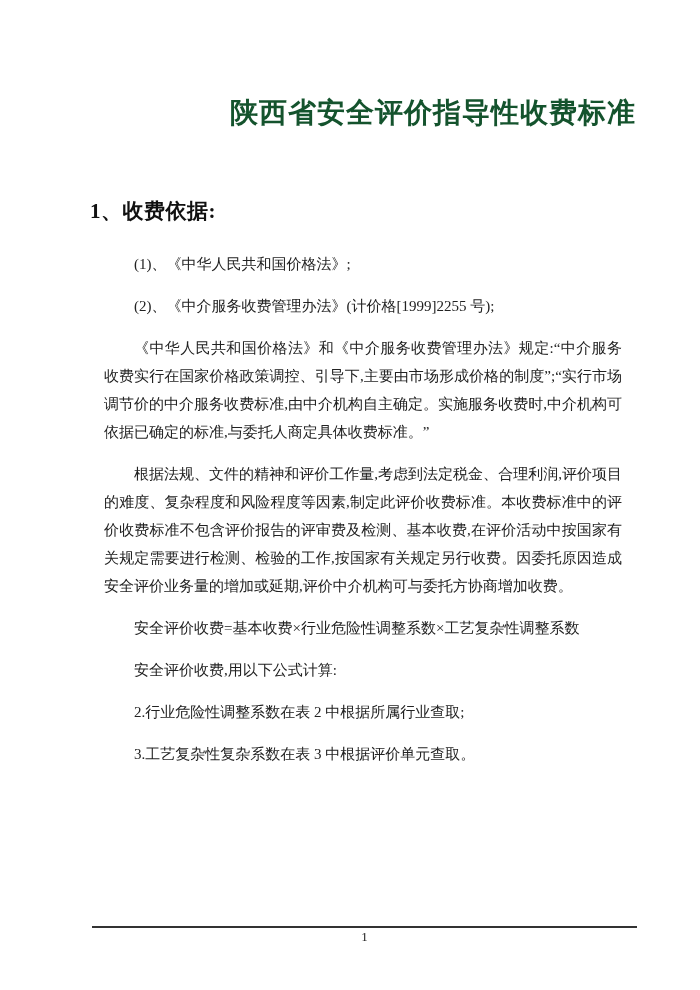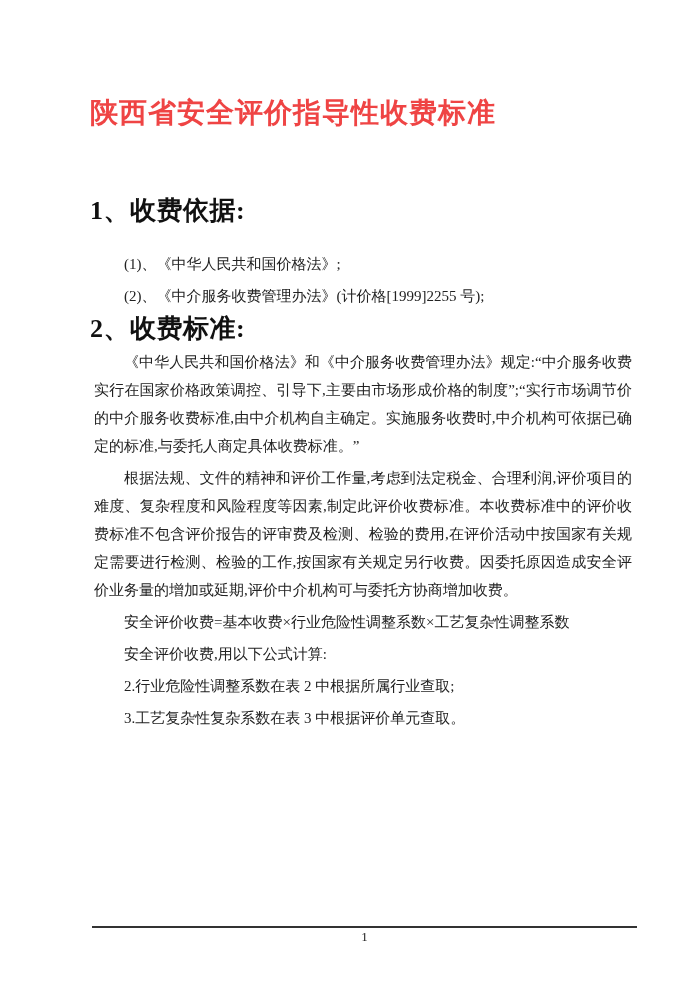--- a/index.html
+++ b/index.html
@@ -20,42 +20,42 @@
     position: absolute;
     left: 90px;
     top: 96px;
     width: 546px;
   }
   .doc-title {
     margin: 0;
     font-size: 28px;
     line-height: 34px;
     font-weight: 700;
-    text-align: left;
+    text-align: right;
     letter-spacing: 1px;
-    color: #ef4444;
+    color: #14532d;
   }
   .sec-heading {
     margin: 0;
-    font-size: 26px;
+    font-size: 21px;
     line-height: 30px;
     font-weight: 700;
     color: #111111;
     letter-spacing: 0.5px;
   }
   .sec-heading.first {
     margin-top: 66px;
     margin-bottom: 24px;
   }
   .sec-heading.second {
     margin-top: 0;
     margin-bottom: 2px;
   }
   .body-p {
-    margin: 4px;
+    margin: 14px;
     font-size: 15px;
     line-height: 28px;
     text-align: justify;
     text-justify: inter-character;
     text-indent: 2em;
     color: #222222;
   }
   .footer-rule {
     position: absolute;
     left: 92px;
@@ -81,24 +81,23 @@
 <div class="page">
   <div class="content">
 
     <h1 class="doc-title">陕西省安全评价指导性收费标准</h1>
 
     <h2 class="sec-heading first">1、收费依据:</h2>
 
     <p class="body-p">(1)、《中华人民共和国价格法》;</p>
     <p class="body-p">(2)、《中介服务收费管理办法》(计价格[1999]2255 号);</p>
 
-    <h2 class="sec-heading second">2、收费标准:</h2>
 
     <p class="body-p">《中华人民共和国价格法》和《中介服务收费管理办法》规定:“中介服务收费实行在国家价格政策调控、引导下,主要由市场形成价格的制度”;“实行市场调节价的中介服务收费标准,由中介机构自主确定。实施服务收费时,中介机构可依据已确定的标准,与委托人商定具体收费标准。”</p>
-    <p class="body-p">根据法规、文件的精神和评价工作量,考虑到法定税金、合理利润,评价项目的难度、复杂程度和风险程度等因素,制定此评价收费标准。本收费标准中的评价收费标准不包含评价报告的评审费及检测、检验的费用,在评价活动中按国家有关规定需要进行检测、检验的工作,按国家有关规定另行收费。因委托原因造成安全评价业务量的增加或延期,评价中介机构可与委托方协商增加收费。</p>
+    <p class="body-p">根据法规、文件的精神和评价工作量,考虑到法定税金、合理利润,评价项目的难度、复杂程度和风险程度等因素,制定此评价收费标准。本收费标准中的评价收费标准不包含评价报告的评审费及检测、基本收费,在评价活动中按国家有关规定需要进行检测、检验的工作,按国家有关规定另行收费。因委托原因造成安全评价业务量的增加或延期,评价中介机构可与委托方协商增加收费。</p>
     <p class="body-p">安全评价收费=基本收费×行业危险性调整系数×工艺复杂性调整系数</p>
     <p class="body-p">安全评价收费,用以下公式计算:</p>
     <p class="body-p">2.行业危险性调整系数在表 2 中根据所属行业查取;</p>
     <p class="body-p">3.工艺复杂性复杂系数在表 3 中根据评价单元查取。</p>
 
   </div>
 
   <div class="footer-rule"></div>
   <div class="page-number">1</div>
 </div>

